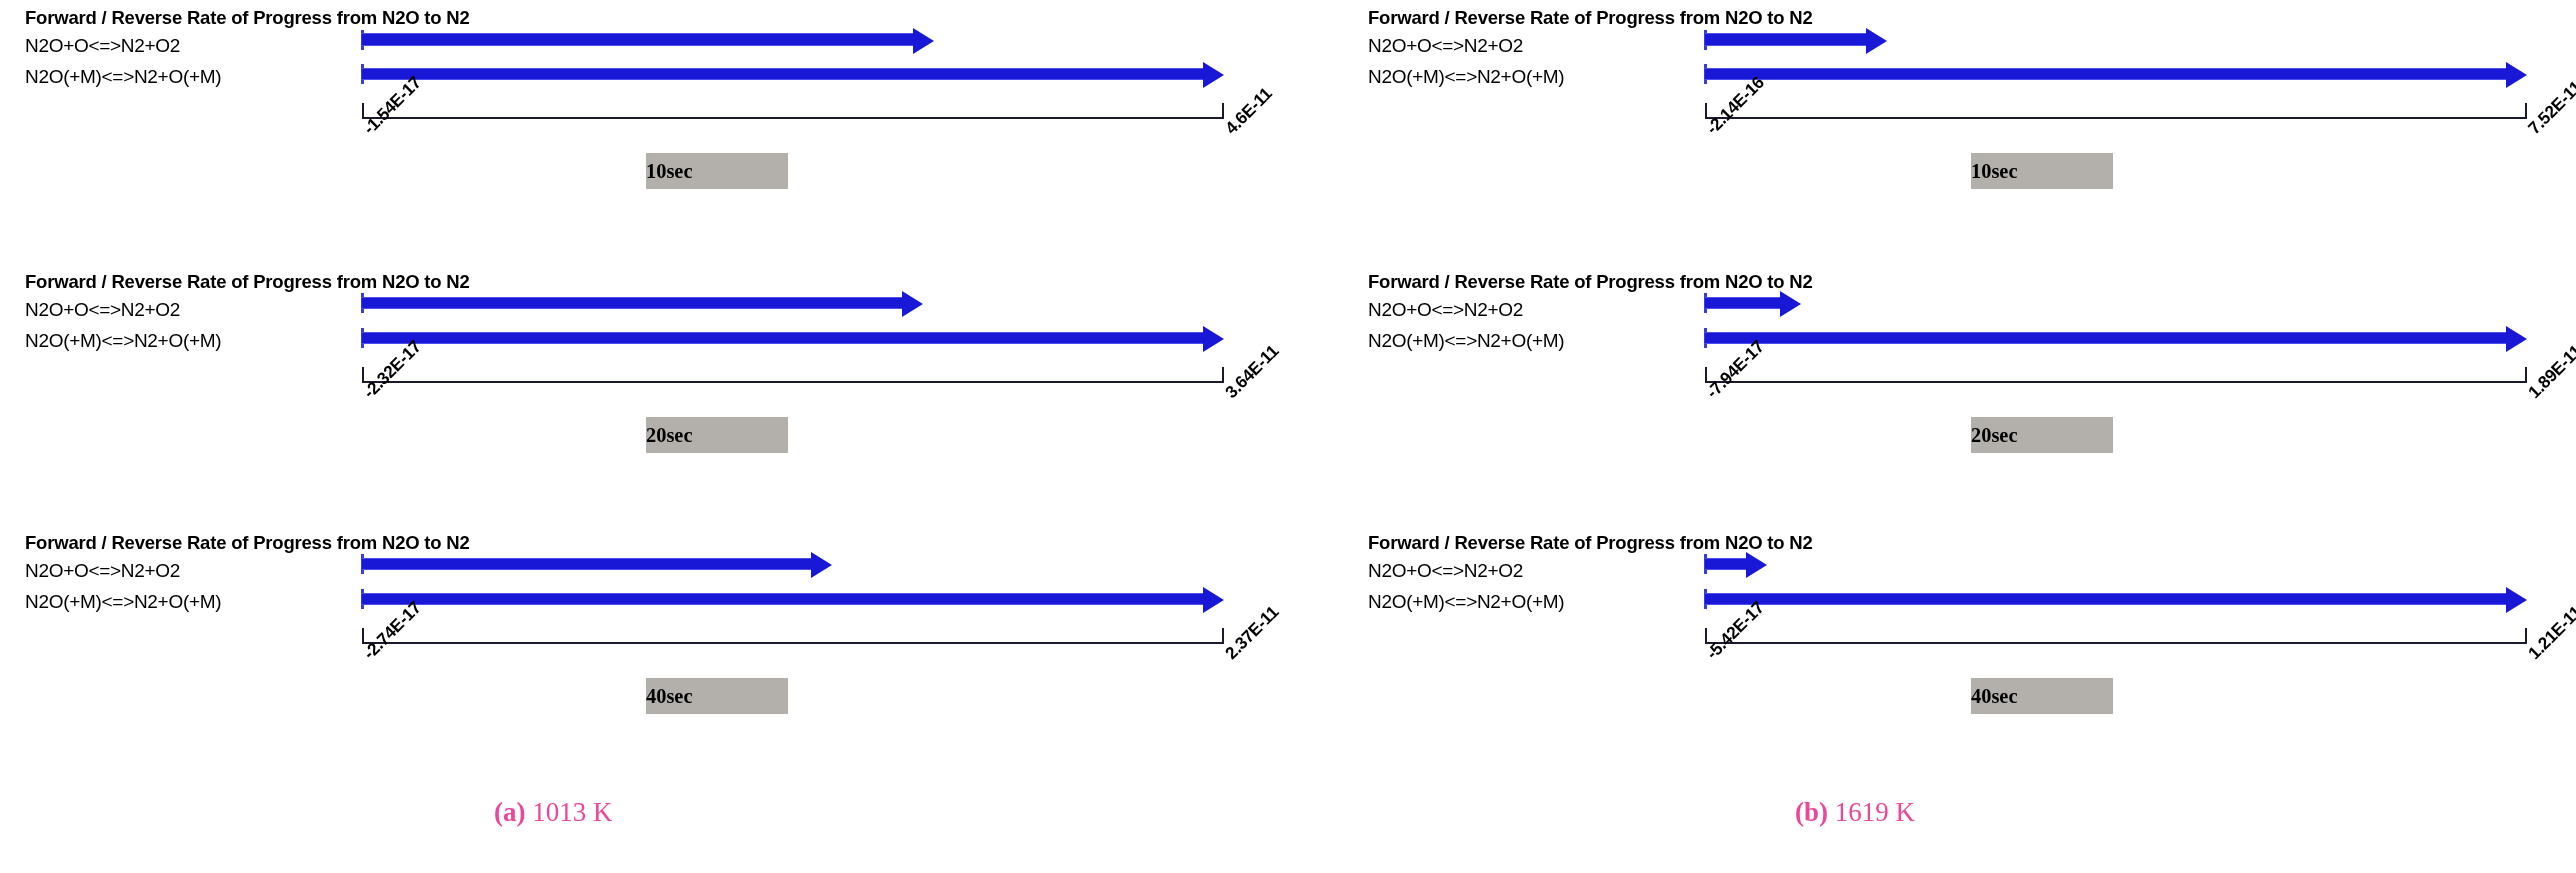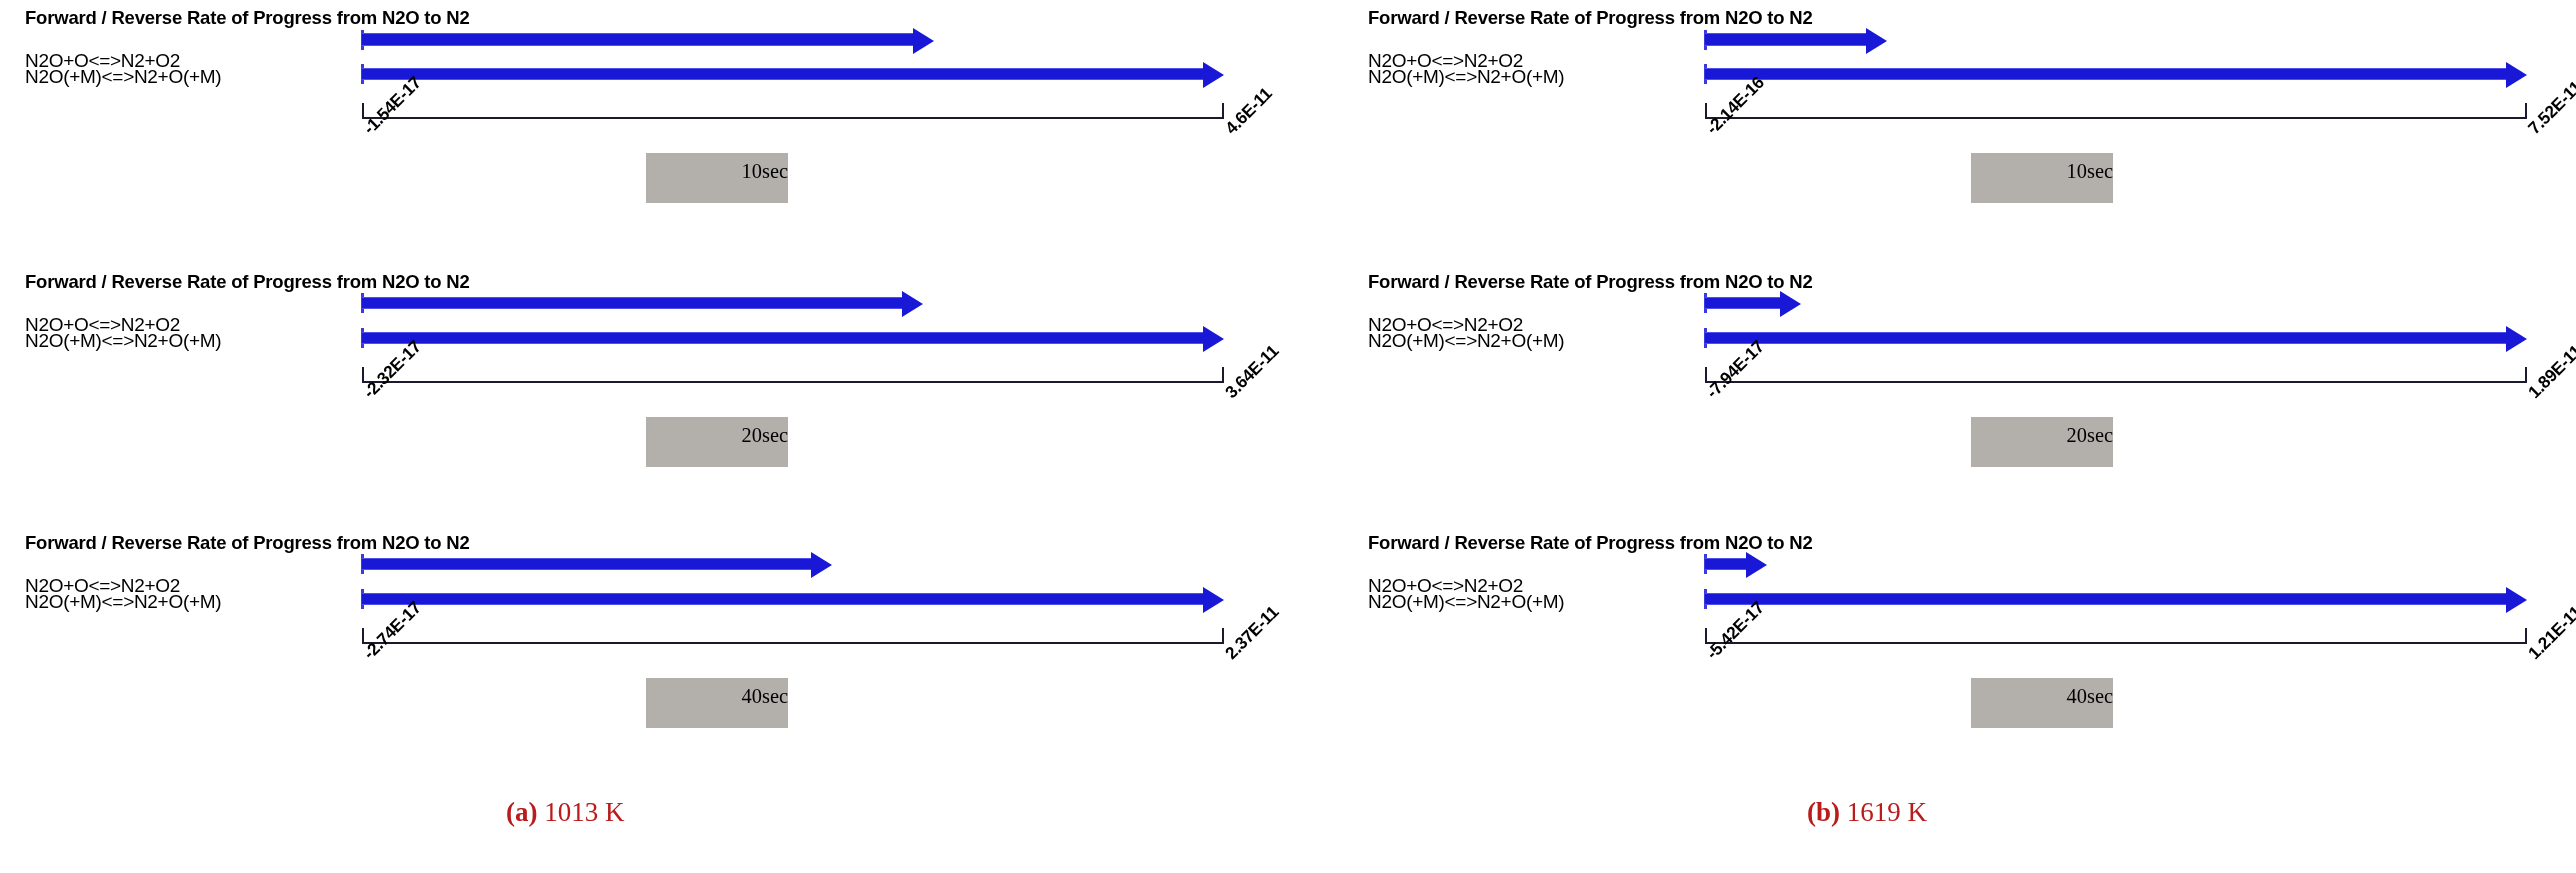--- a/index.html
+++ b/index.html
@@ -49,21 +49,21 @@
     white-space: nowrap;
   }
 
   .rxn-label {
     position: absolute;
     font-size: 19px;
     color: #000000;
     white-space: nowrap;
     letter-spacing: -0.3px;
   }
-  .rxn-label.r1 { top: 43px; }
+  .rxn-label.r1 { top: 28px; }
   .rxn-label.r2 { top: 59px; }
 
   
   .plot-area {
     position: absolute;
     height: 93px;
   }
   .axis-line {
     position: absolute;
     left: 0;
@@ -127,36 +127,35 @@
     transform-origin: left top;
     letter-spacing: -0.3px;
   }
 
   
   .sec-box {
     position: absolute;
     background: #b3b0ac;
     color: #000000;
     font-family: "Liberation Serif", serif;
-    font-weight: normal;
+    font-weight: bold;
     font-size: 20.4px;
-    text-align: right;
+    text-align: left;
     line-height: 36px;
     width: 142px;
-    height: 50px;
+    height: 36px;
   }
 
   
   .caption {
     position: absolute;
     font-family: "Liberation Serif", serif;
     font-size: 27px;
-    color: #b91c1c;
+    color: #ec4899;
     white-space: nowrap;
-    margin-left: 12px;
   }
   .caption b { font-weight: bold; }
 </style>
 </head>
 <body>
 
 <div class="figure">
 
   <div class="column left">
 

